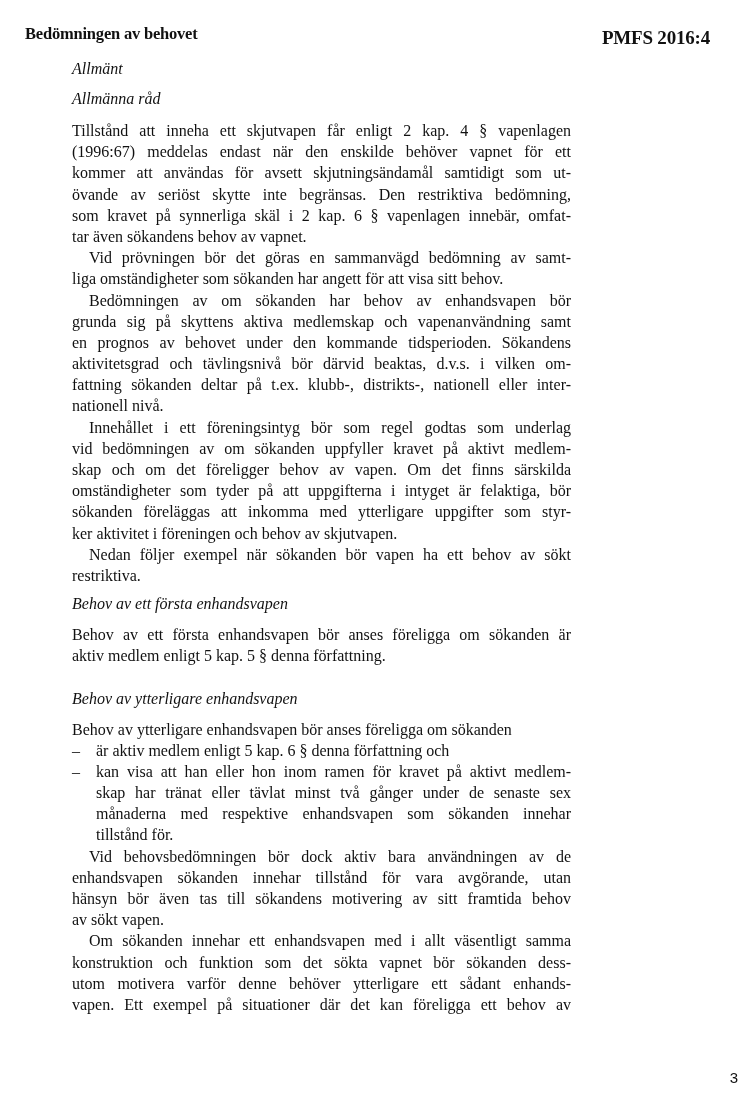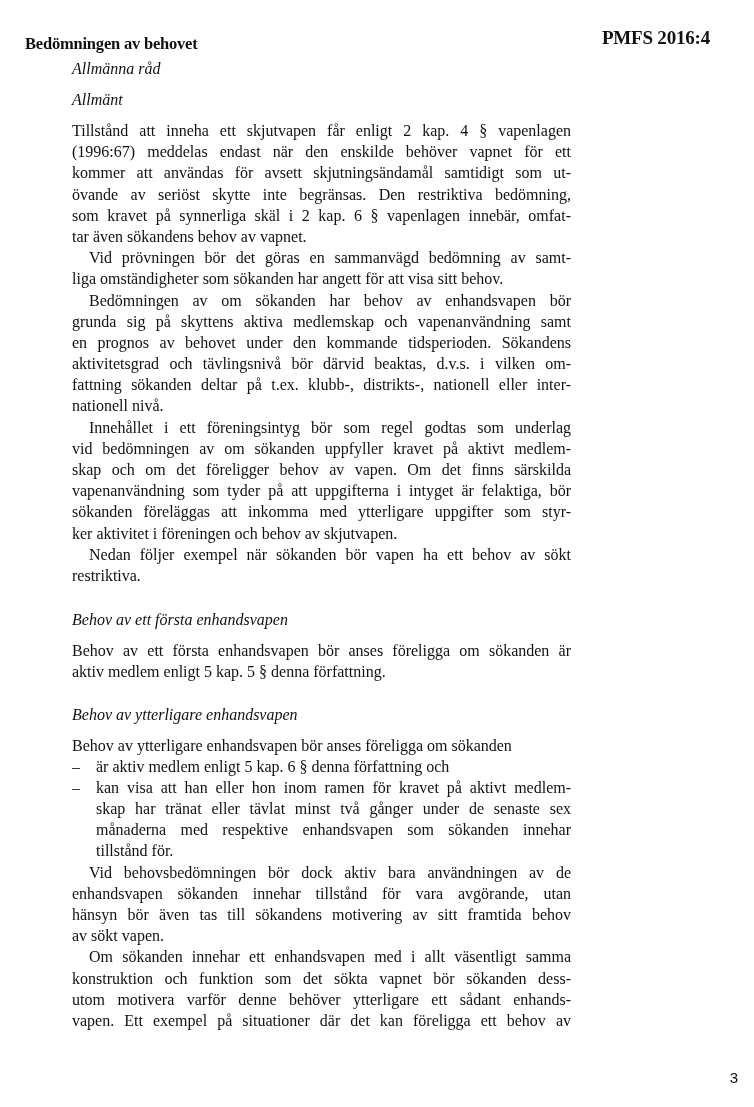--- a/index.html
+++ b/index.html
@@ -11,21 +11,21 @@
       width: 754px;
       height: 1107px;
       position: relative;
       overflow: hidden;
       font-family: "Liberation Serif", "DejaVu Serif", serif;
       color: #111111;
     }
     .running-head-left {
       position: absolute;
       left: 25px;
-      top: 34px;
+      top: 24px;
       font-weight: bold;
       font-size: 16.5px;
       letter-spacing: -0.2px;
     }
     .running-head-right {
       position: absolute;
       right: 44px;
       top: 27px;
       font-weight: bold;
       font-size: 19px;
@@ -80,22 +80,22 @@
     }
   </style>
 </head>
 <body>
 
 <div class="running-head-left">Bedömningen av behovet</div>
 <div class="running-head-right">PMFS 2016:4</div>
 
 <div class="content">
 
+  <div class="italic-head" style="margin-bottom:10px;">Allmänt</div>
   <div class="italic-head" style="margin-bottom:11px;">Allmänna råd</div>
-  <div class="italic-head" style="margin-bottom:10px;">Allmänt</div>
 
   <div class="para">
     <span class="line">Tillstånd att inneha ett skjutvapen får enligt 2 kap. 4 § vapenlagen</span>
     <span class="line">(1996:67) meddelas endast när den enskilde behöver vapnet för ett</span>
     <span class="line">kommer att användas för avsett skjutningsändamål samtidigt som ut-</span>
     <span class="line">övande av seriöst skytte inte begränsas. Den restriktiva bedömning,</span>
     <span class="line">som kravet på synnerliga skäl i 2 kap. 6 § vapenlagen innebär, omfat-</span>
     <span class="line last">tar även sökandens behov av vapnet.</span>
   </div>
 
@@ -110,31 +110,31 @@
     <span class="line">en prognos av behovet under den kommande tidsperioden. Sökandens</span>
     <span class="line">aktivitetsgrad och tävlingsnivå bör därvid beaktas, d.v.s. i vilken om-</span>
     <span class="line">fattning sökanden deltar på t.ex. klubb-, distrikts-, nationell eller inter-</span>
     <span class="line last">nationell nivå.</span>
   </div>
 
   <div class="para">
     <span class="line indent">Innehållet i ett föreningsintyg bör som regel godtas som underlag</span>
     <span class="line">vid bedömningen av om sökanden uppfyller kravet på aktivt medlem-</span>
     <span class="line">skap och om det föreligger behov av vapen. Om det finns särskilda</span>
-    <span class="line">vapenanvändning som tyder på att uppgifterna i intyget är felaktiga, bör</span>
+    <span class="line">omständigheter som tyder på att uppgifterna i intyget är felaktiga, bör</span>
     <span class="line">sökanden föreläggas att inkomma med ytterligare uppgifter som styr-</span>
     <span class="line last">ker aktivitet i föreningen och behov av skjutvapen.</span>
   </div>
 
   <div class="para">
     <span class="line indent">Nedan följer exempel när sökanden bör vapen ha ett behov av sökt</span>
     <span class="line last">restriktiva.</span>
   </div>
 
-  <div class="italic-head" style="margin-top:24px; margin-bottom:10px;">Behov av ett första enhandsvapen</div>
+  <div class="italic-head" style="margin-top:8px; margin-bottom:10px;">Behov av ett första enhandsvapen</div>
   <div class="para">
     <span class="line">Behov av ett första enhandsvapen bör anses föreligga om sökanden är</span>
     <span class="line last">aktiv medlem enligt 5 kap. 5 § denna författning.</span>
   </div>
 
   <div class="italic-head" style="margin-top:22px; margin-bottom:10px;">Behov av ytterligare enhandsvapen</div>
   <div class="para">
     <span class="line last">Behov av ytterligare enhandsvapen bör anses föreligga om sökanden</span>
   </div>
 

